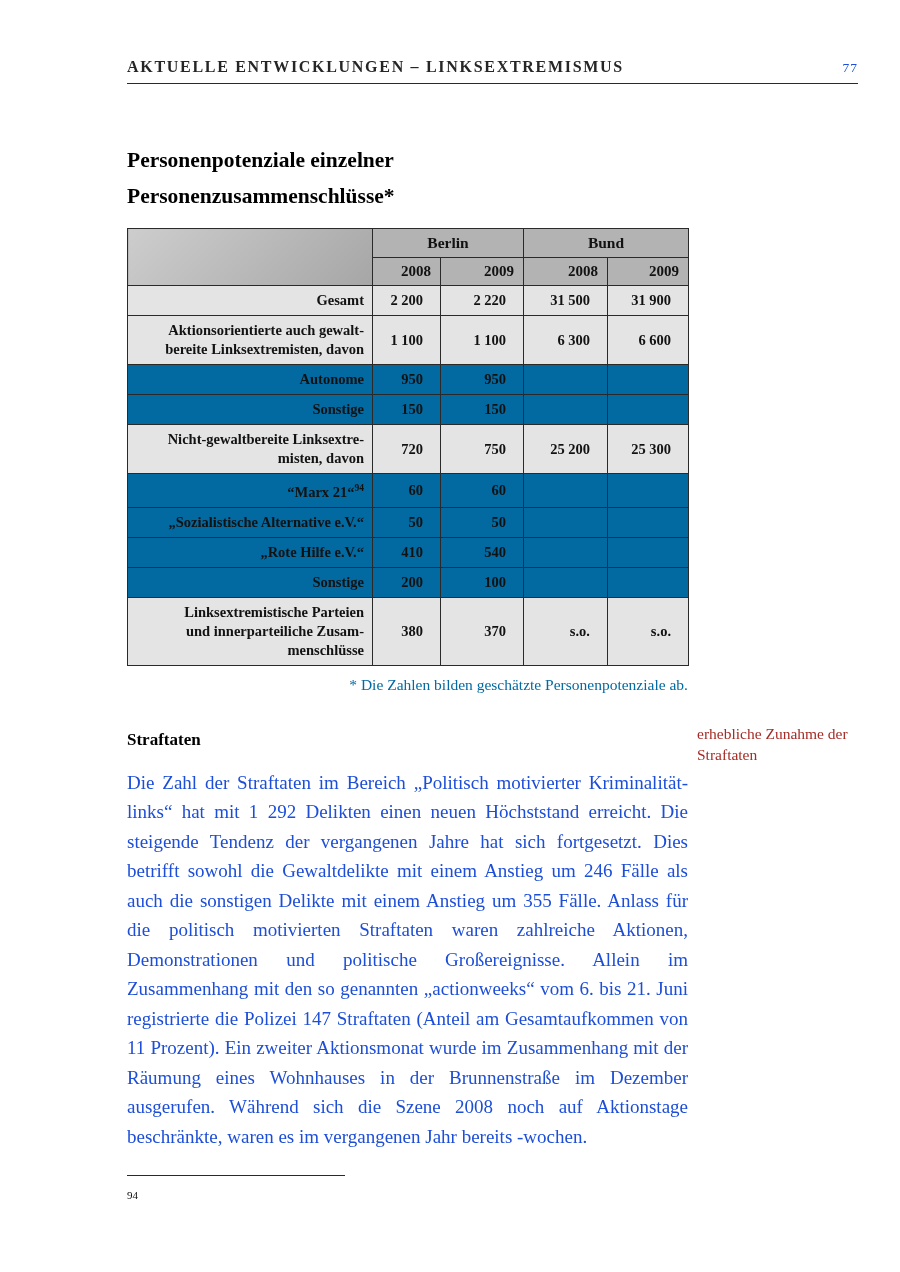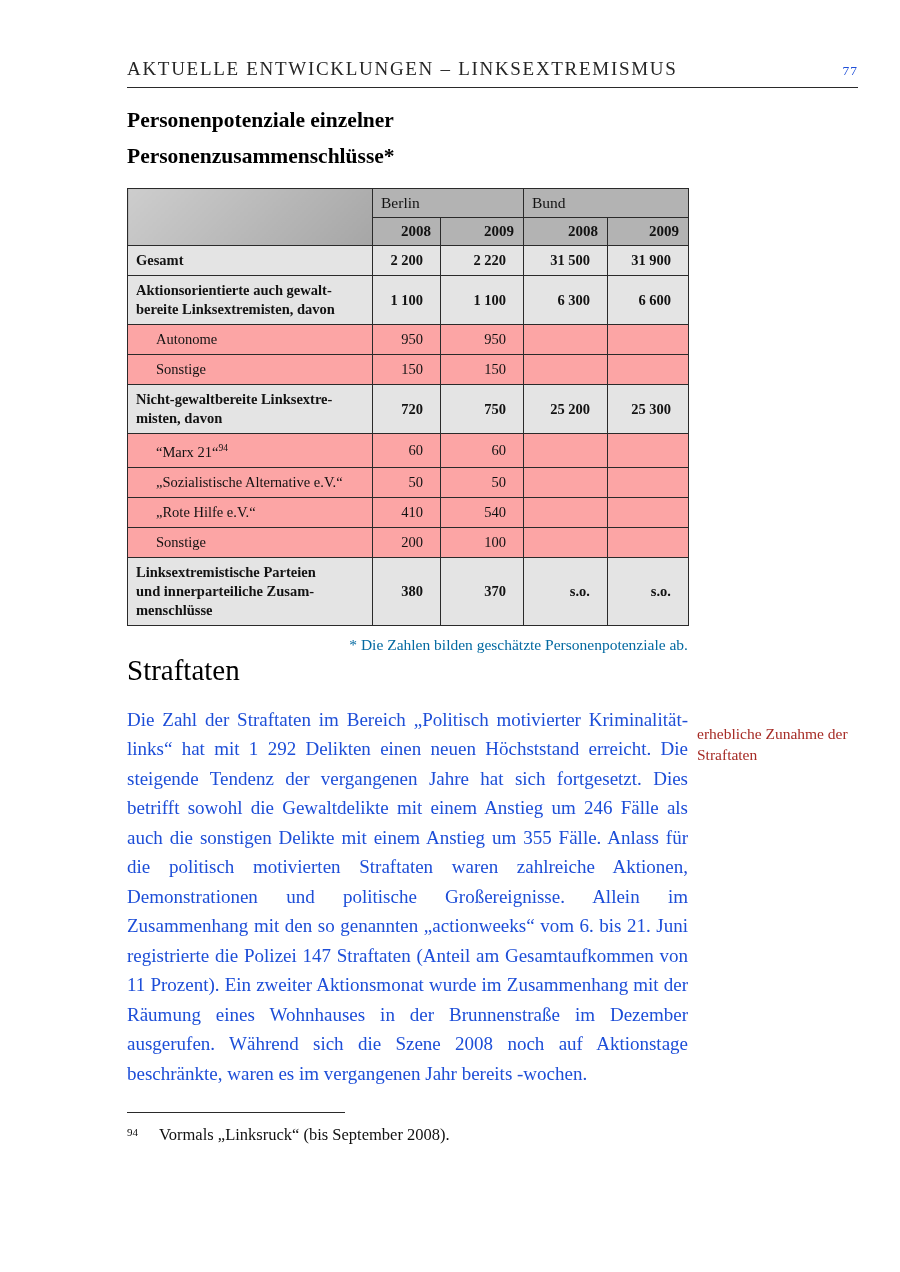--- a/index.html
+++ b/index.html
@@ -12,44 +12,44 @@
     overflow: hidden;
   }
   .page { position: absolute; inset: 0; background: #fff; }
 
   
   .doc-header {
     position: absolute; left: 127px; top: 58px; width: 731px;
     display: flex; justify-content: space-between; align-items: baseline;
     border-bottom: 1.2px solid #2a2a2a; padding-bottom: 7px;
   }
-  .doc-header .ht { font-size: 19px; letter-spacing: 1.7px; color: #262626; }
+  .doc-header .ht { font-size: 16px; letter-spacing: 1.7px; color: #262626; font-weight: bold; }
   .doc-header .pn { font-size: 13.5px; letter-spacing: 1px; color: #1d4ed8; }
 
   .content { position: absolute; left: 127px; top: 102px; width: 561px; }
 
-  .table-title { font-size: 21.5px; font-weight: bold; line-height: 36px; color: #000; }
+  .table-title { font-size: 21.5px; font-weight: bold; line-height: 36px; color: #000; margin-top: 40px; }
 
   
   table.pot { border-collapse: collapse; margin-top: 14px; width: 561px; font-size: 14.5px; table-layout: fixed; }
   .pot th, .pot td { border: 1px solid #2a2a2a; vertical-align: middle; }
   .pot { border: 1.5px solid #1a1a1a; }
   .pot .blank { background: linear-gradient(135deg, #cdcdcd 0%, #a6a6a6 100%); }
-  .pot .grp { background: #b3b3b3; font-weight: normal; text-align: left; font-size: 15.5px; padding: 5px 8px; margin-left: 34px; }
+  .pot .grp { background: #b3b3b3; font-weight: bold; text-align: center; font-size: 15.5px; padding: 5px 8px; margin-left: 34px; }
   .pot .yr  { background: #b3b3b3; font-weight: bold; text-align: right; font-size: 15px; padding: 5px 9px; }
-  td.lbl { text-align: left; padding: 5px 8px; white-space: pre-line; line-height: 19px; }
+  td.lbl { text-align: right; padding: 5px 8px; white-space: pre-line; line-height: 19px; }
   td.val { text-align: right; padding: 5px 17px; line-height: 19px; }
   tr.row-cat td { background: #e4e4e4; font-weight: bold; }
-  tr.row-sub td { background: #fca5a5; font-weight: normal; }
+  tr.row-sub td { background: #0369a1; font-weight: bold; }
   tr.row-sub td.lbl { padding-left: 28px; }
   .lbl sup { font-size: 9.5px; vertical-align: super; }
 
   .table-footnote { margin-top: 10px; padding-left: 30px; font-size: 15.5px; color: #0369a1; text-align: right; }
 
-  .section-heading { font-size: 29px; font-weight: normal; color: #000; }
+  .section-heading { margin-top: 36px; font-size: 17px; font-weight: bold; color: #000; }
 
   .body-par {
     margin-top: 18px; font-size: 19px; line-height: 29.5px;
     text-align: justify; color: #1d4ed8; width: 561px;
   }
 
   .margin-note {
     position: absolute; left: 697px; top: 724px; width: 172px;
     font-size: 15.5px; line-height: 20.5px; color: #a62b25;
   }
@@ -178,21 +178,20 @@
     <p class="table-footnote">* Die Zahlen bilden geschätzte Personenpotenziale ab.</p>
 
     <h2 class="section-heading">Straftaten</h2>
 
     <p class="body-par">Die Zahl der Straftaten im Bereich „Politisch motivierter Kriminalität-links“ hat mit 1 292 Delikten einen neuen Höchststand erreicht. Die steigende Tendenz der vergangenen Jahre hat sich fortgesetzt. Dies betrifft sowohl die Gewaltdelikte mit einem Anstieg um 246 Fälle als auch die sonstigen Delikte mit einem Anstieg um 355 Fälle. Anlass für die politisch motivierten Straftaten waren zahlreiche Aktionen, Demonstrationen und politische Großereignisse. Allein im Zusammenhang mit den so genannten „actionweeks“ vom 6. bis 21. Juni registrierte die Polizei 147 Straftaten (Anteil am Gesamtaufkommen von 11 Prozent). Ein zweiter Aktionsmonat wurde im Zusammenhang mit der Räumung eines Wohnhauses in der Brunnenstraße im Dezember ausgerufen. Während sich die Szene 2008 noch auf Aktionstage beschränkte, waren es im vergangenen Jahr bereits -wochen.</p>
 
     <div class="footnote-block">
       <div class="fn-rule"></div>
       <p class="fn">
         <sup>94</sup>
-        <span>Vormals „Linksruck“ (bis September 2008).</span>
       </p>
     </div>
 
   </main>
 
   <aside class="margin-note">erhebliche Zunahme der Straftaten</aside>
 
 </div>
 
 </body></html>

